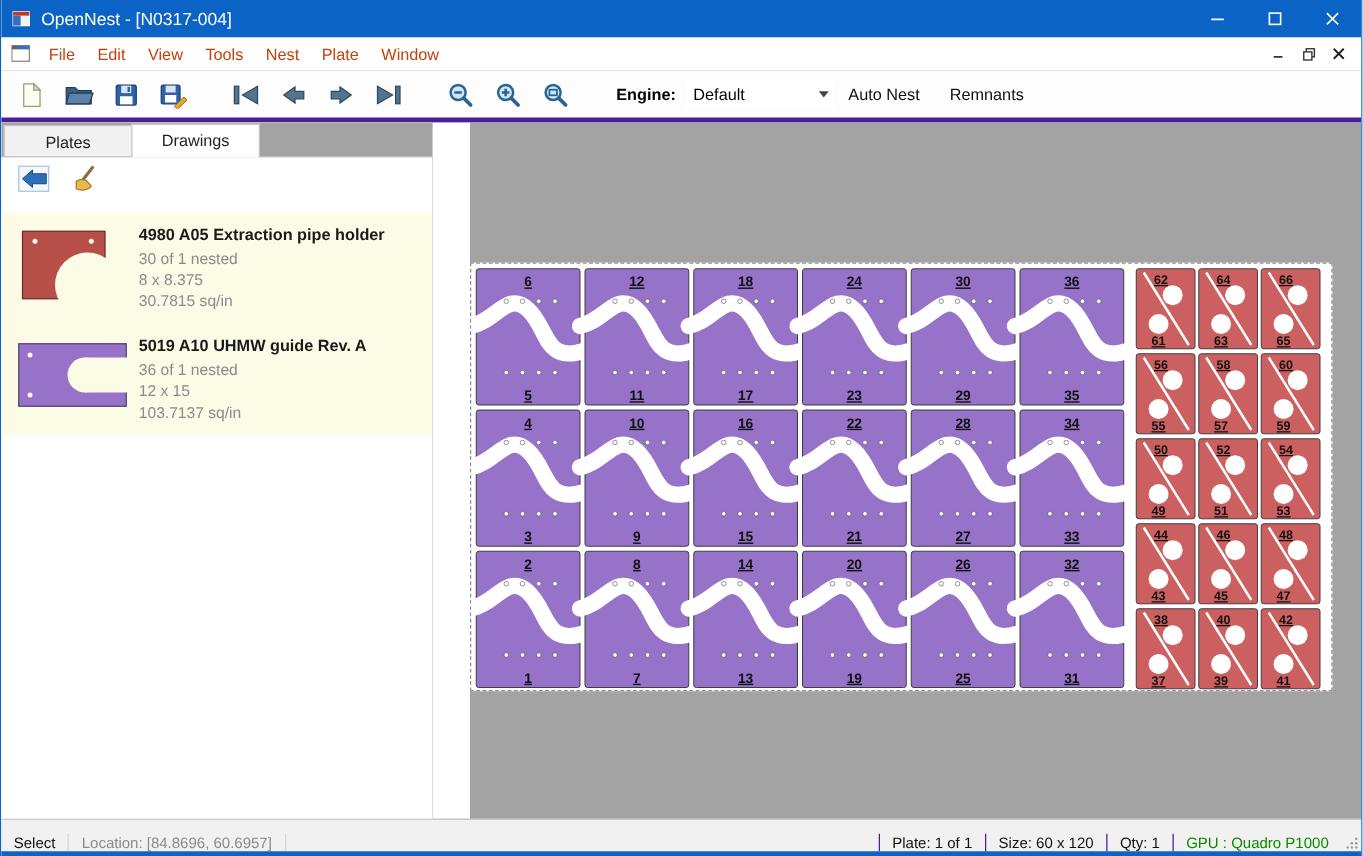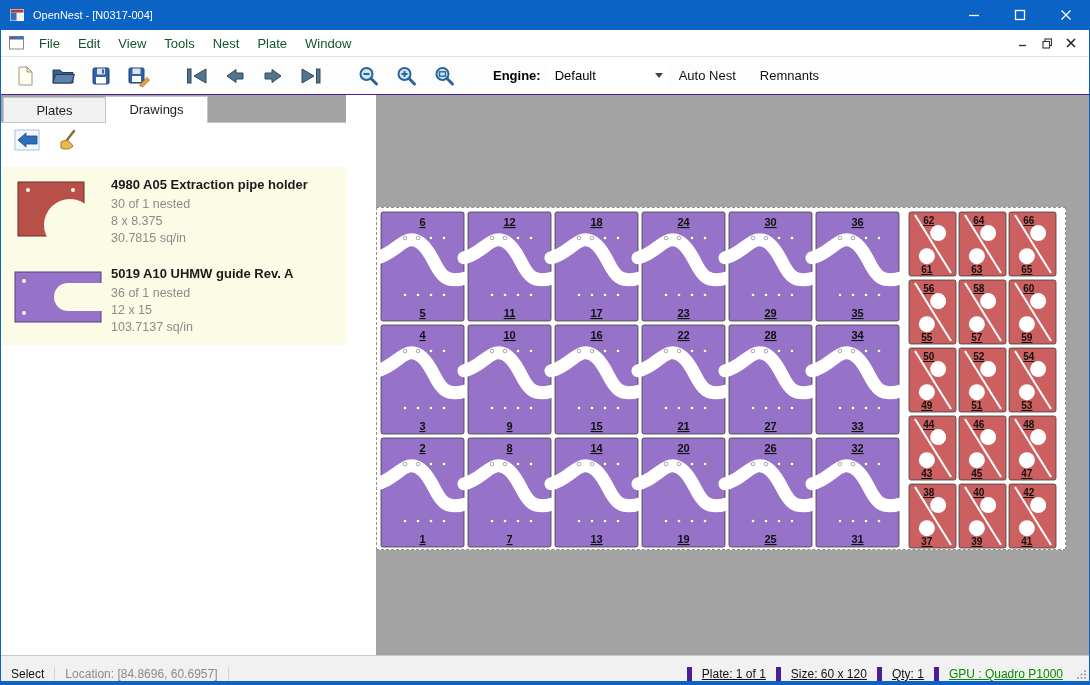--- a/index.html
+++ b/index.html
@@ -1,30 +1,30 @@
 <!DOCTYPE html>
 <html style="--c-titlebar: #0b63c5; --c-accent: #0b63c5; --c-canvas: #a3a3a3; --c-list_bg: #fbfbe6; --c-gpu_text: #0a8a00;"><head>
 <meta charset="utf-8">
 <style>
   html,body{margin:0;padding:0;background:#fff;font-family:"Liberation Sans",sans-serif;}
   .window{width:1090px;height:685px;box-sizing:border-box;display:flex;flex-direction:column;overflow:hidden;
           border-left:1px solid var(--c-accent,#0b63c5);border-right:1px solid var(--c-accent,#0b63c5);background:#fff;}
   
   .titlebar{height:30px;flex:none;background:var(--c-titlebar,#0b63c5);display:flex;align-items:center;color:#fff;}
   .titlebar .app-icon{margin:0 8px 0 8px;display:flex;}
-  .titlebar .title{font-size:11px;flex:1;white-space:nowrap;}
+  .titlebar .title{font-size:14px;flex:1;white-space:nowrap;}
   .win-btn{width:46px;height:30px;display:flex;align-items:center;justify-content:center;}
   
   .menubar{height:26px;flex:none;display:flex;align-items:center;background:#fff;border-bottom:1px solid #e3e3e3;}
   .menubar .mdi-doc{margin:0 6px 0 8px;display:flex;}
-  .menu-item{padding:12px 9px;font-size:13px;color:#14532d;line-height:25px;}
+  .menu-item{padding:12px 9px;font-size:13px;color:#c2410c;line-height:25px;}
   .mdi-controls{margin-left:auto;display:flex;align-items:center;margin-right:6px;}
   .mdi-btn{width:24px;height:22px;display:flex;align-items:center;justify-content:center;}
   
-  .toolbar{height:37px;flex:none;display:flex;align-items:center;background:#fdfdfd;border-bottom:1px solid #4c1d95;padding-left:8px;}
+  .toolbar{height:37px;flex:none;display:flex;align-items:center;background:#fdfdfd;border-bottom:4px solid #4c1d95;padding-left:8px;}
   .tool-btn{width:32px;height:32px;display:flex;align-items:center;justify-content:center;margin-right:6px;}
   .tool-group{display:flex;align-items:center;margin-left:20px;}
   .engine-area{display:flex;align-items:center;margin-left:26px;}
   .engine-label{font-size:13px;font-weight:bold;margin-right:8px;}
   .engine-combo{width:108px;height:22px;display:flex;align-items:center;justify-content:space-between;background:#fff;padding:0 4px 0 6px;font-size:13px;}
   .caret{width:0;height:0;border-left:4px solid transparent;border-right:4px solid transparent;border-top:5px solid #444;}
   .text-btn{font-size:13px;padding:0 12px;color:#111;}
   
   .main{flex:1;display:flex;min-height:0;}
   .left-panel{width:345px;flex:none;background:#fff;display:flex;flex-direction:column;}
@@ -41,21 +41,21 @@
   .d-meta{font-size:12.5px;color:#8b8b8b;line-height:17px;}
   
   .canvas{flex:1;position:relative;background:var(--c-canvas,#a3a3a3);overflow:hidden;}
   .canvas-strip{position:absolute;left:0;top:0;width:30px;height:100%;background:#fff;}
   .plate{position:absolute;left:30px;top:112px;width:690px;height:343px;box-sizing:border-box;background:#fff;border:1px dashed #8f8f8f;}
   .plate svg{display:block;}
   
   .statusbar{height:25px;flex:none;display:flex;align-items:flex-end;background:#f1f1f1;border-top:1px solid #c9c9c9;font-size:12px;}
   .sb-cell{display:flex;align-items:center;padding:0 10px;color:#111;}
   .sb-cell.bordered-r{border-right:1px solid #d5d5d5;}
-  .sb-cell.bordered-l{border-left:5px solid #4c1d95;text-decoration:underline;}
+  .sb-cell.bordered-l{border-left:1px solid #4c1d95;}
   .sb-location{color:#8a8a8a;}
   .sb-spacer{flex:1;}
   .sb-gpu{color:var(--c-gpu_text,#0a8a00);margin-top:28px;}
   .sb-grip{width:14px;display:flex;align-items:flex-end;justify-content:flex-end;padding:0 2px 2px 0;}
   .bottom-strip{height:4px;flex:none;background:var(--c-accent,#0b63c5);}
 </style>
 </head>
 <body>
 
 <div class="window">

